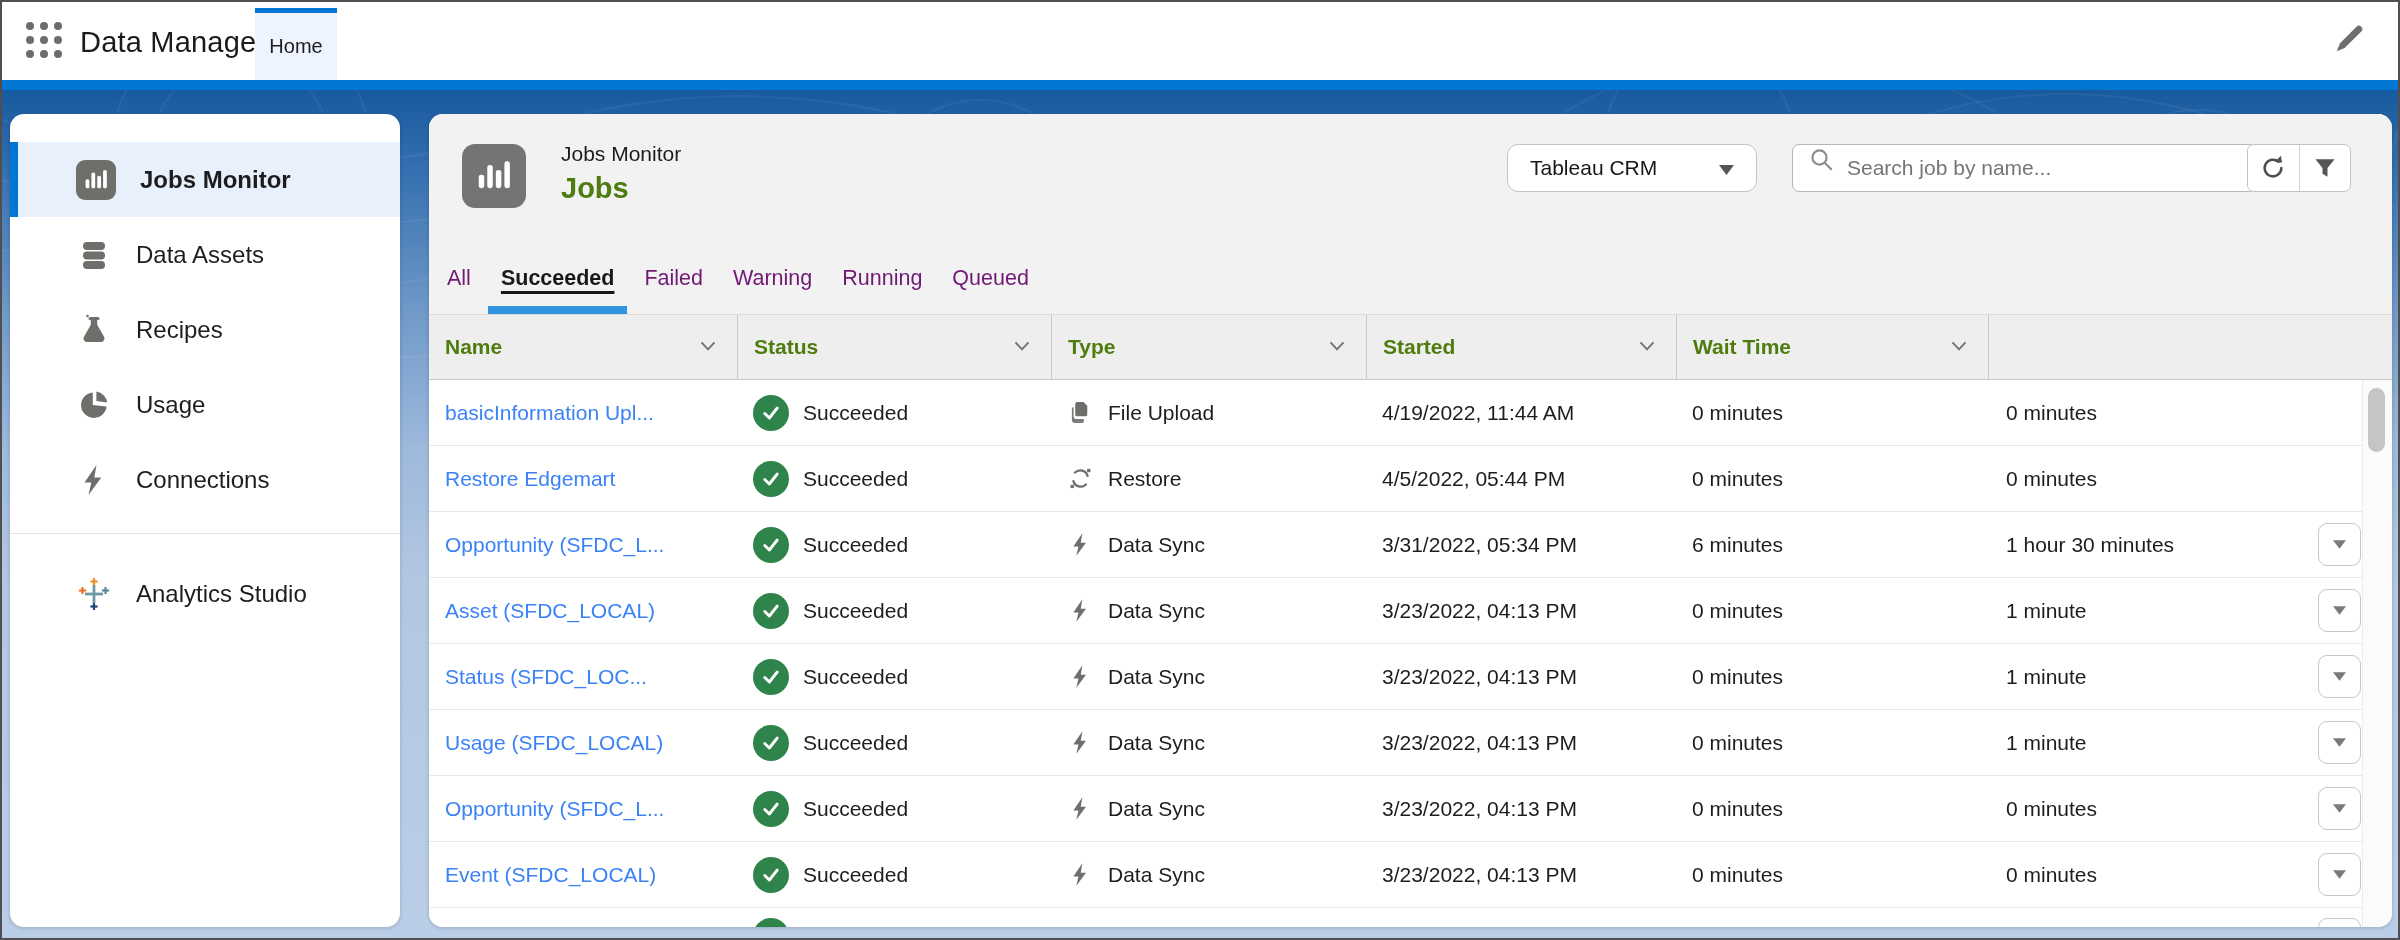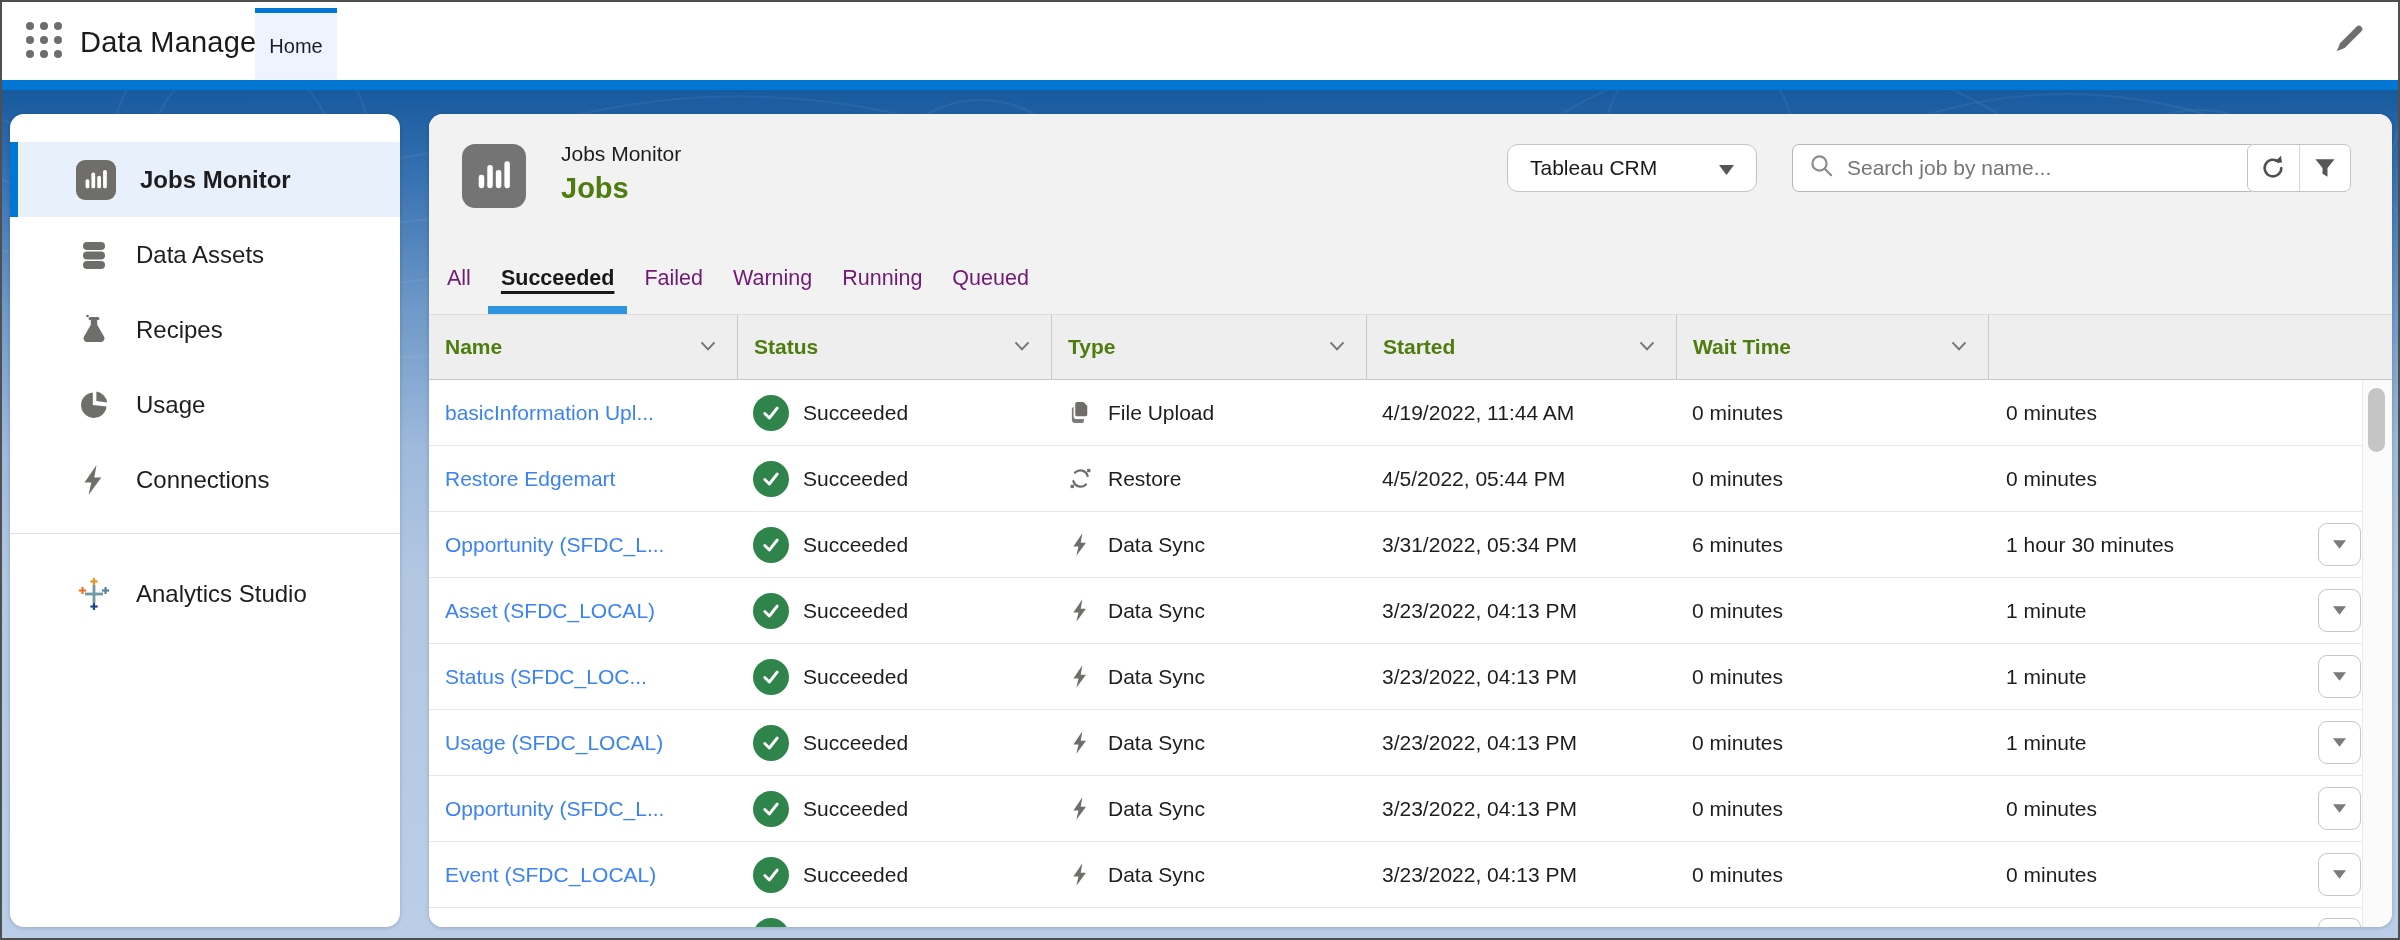--- a/index.html
+++ b/index.html
@@ -45,21 +45,21 @@
   .obj-icon{position:absolute;left:33px;top:30px;width:64px;height:64px;background:#747474;border-radius:13px;
     display:flex;align-items:center;justify-content:center;}
   .obj-icon svg{width:44px;height:44px;}
   .eyebrow{position:absolute;left:132px;top:28px;font-size:21px;color:#1d1d1f;}
   .page-title{position:absolute;left:132px;top:58px;font-size:29px;font-weight:bold;color:#4d7c0f;}
 
   .app-select{position:absolute;left:1078px;top:30px;width:250px;height:48px;background:#fff;border:1px solid #c3c3c3;
     border-radius:11px;box-sizing:border-box;display:flex;align-items:center;justify-content:space-between;
     padding:0 22px;font-size:21px;color:#181818;cursor:pointer;}
   .search-box{position:absolute;left:1363px;top:30px;width:464px;height:48px;background:#fff;border:1px solid #b6b6b6;
-    border-radius:7px;box-sizing:border-box;display:flex;align-items:center;padding:0 14px;gap:8px;}
+    border-radius:7px;box-sizing:border-box;display:flex;padding:0 14px;gap:8px;}
   .search-box svg{width:30px;height:30px;flex:none;}
   .search-box input{border:none;outline:none;flex:1;font-size:21px;font-family:"Liberation Sans",sans-serif;color:#333;background:transparent;}
   .search-box input::placeholder{color:#757575;}
   .btn-group{position:absolute;left:1818px;top:30px;width:104px;height:48px;background:#fff;border:1px solid #c3c3c3;
     border-radius:7px;box-sizing:border-box;display:flex;overflow:hidden;}
   .ibtn{flex:1;display:flex;align-items:center;justify-content:center;cursor:pointer;}
   .ibtn + .ibtn{border-left:1px solid #d4d4d4;}
   .ibtn svg{width:30px;height:30px;}
 
   .tabs{position:absolute;left:16px;top:128px;height:72px;display:flex;align-items:center;}

